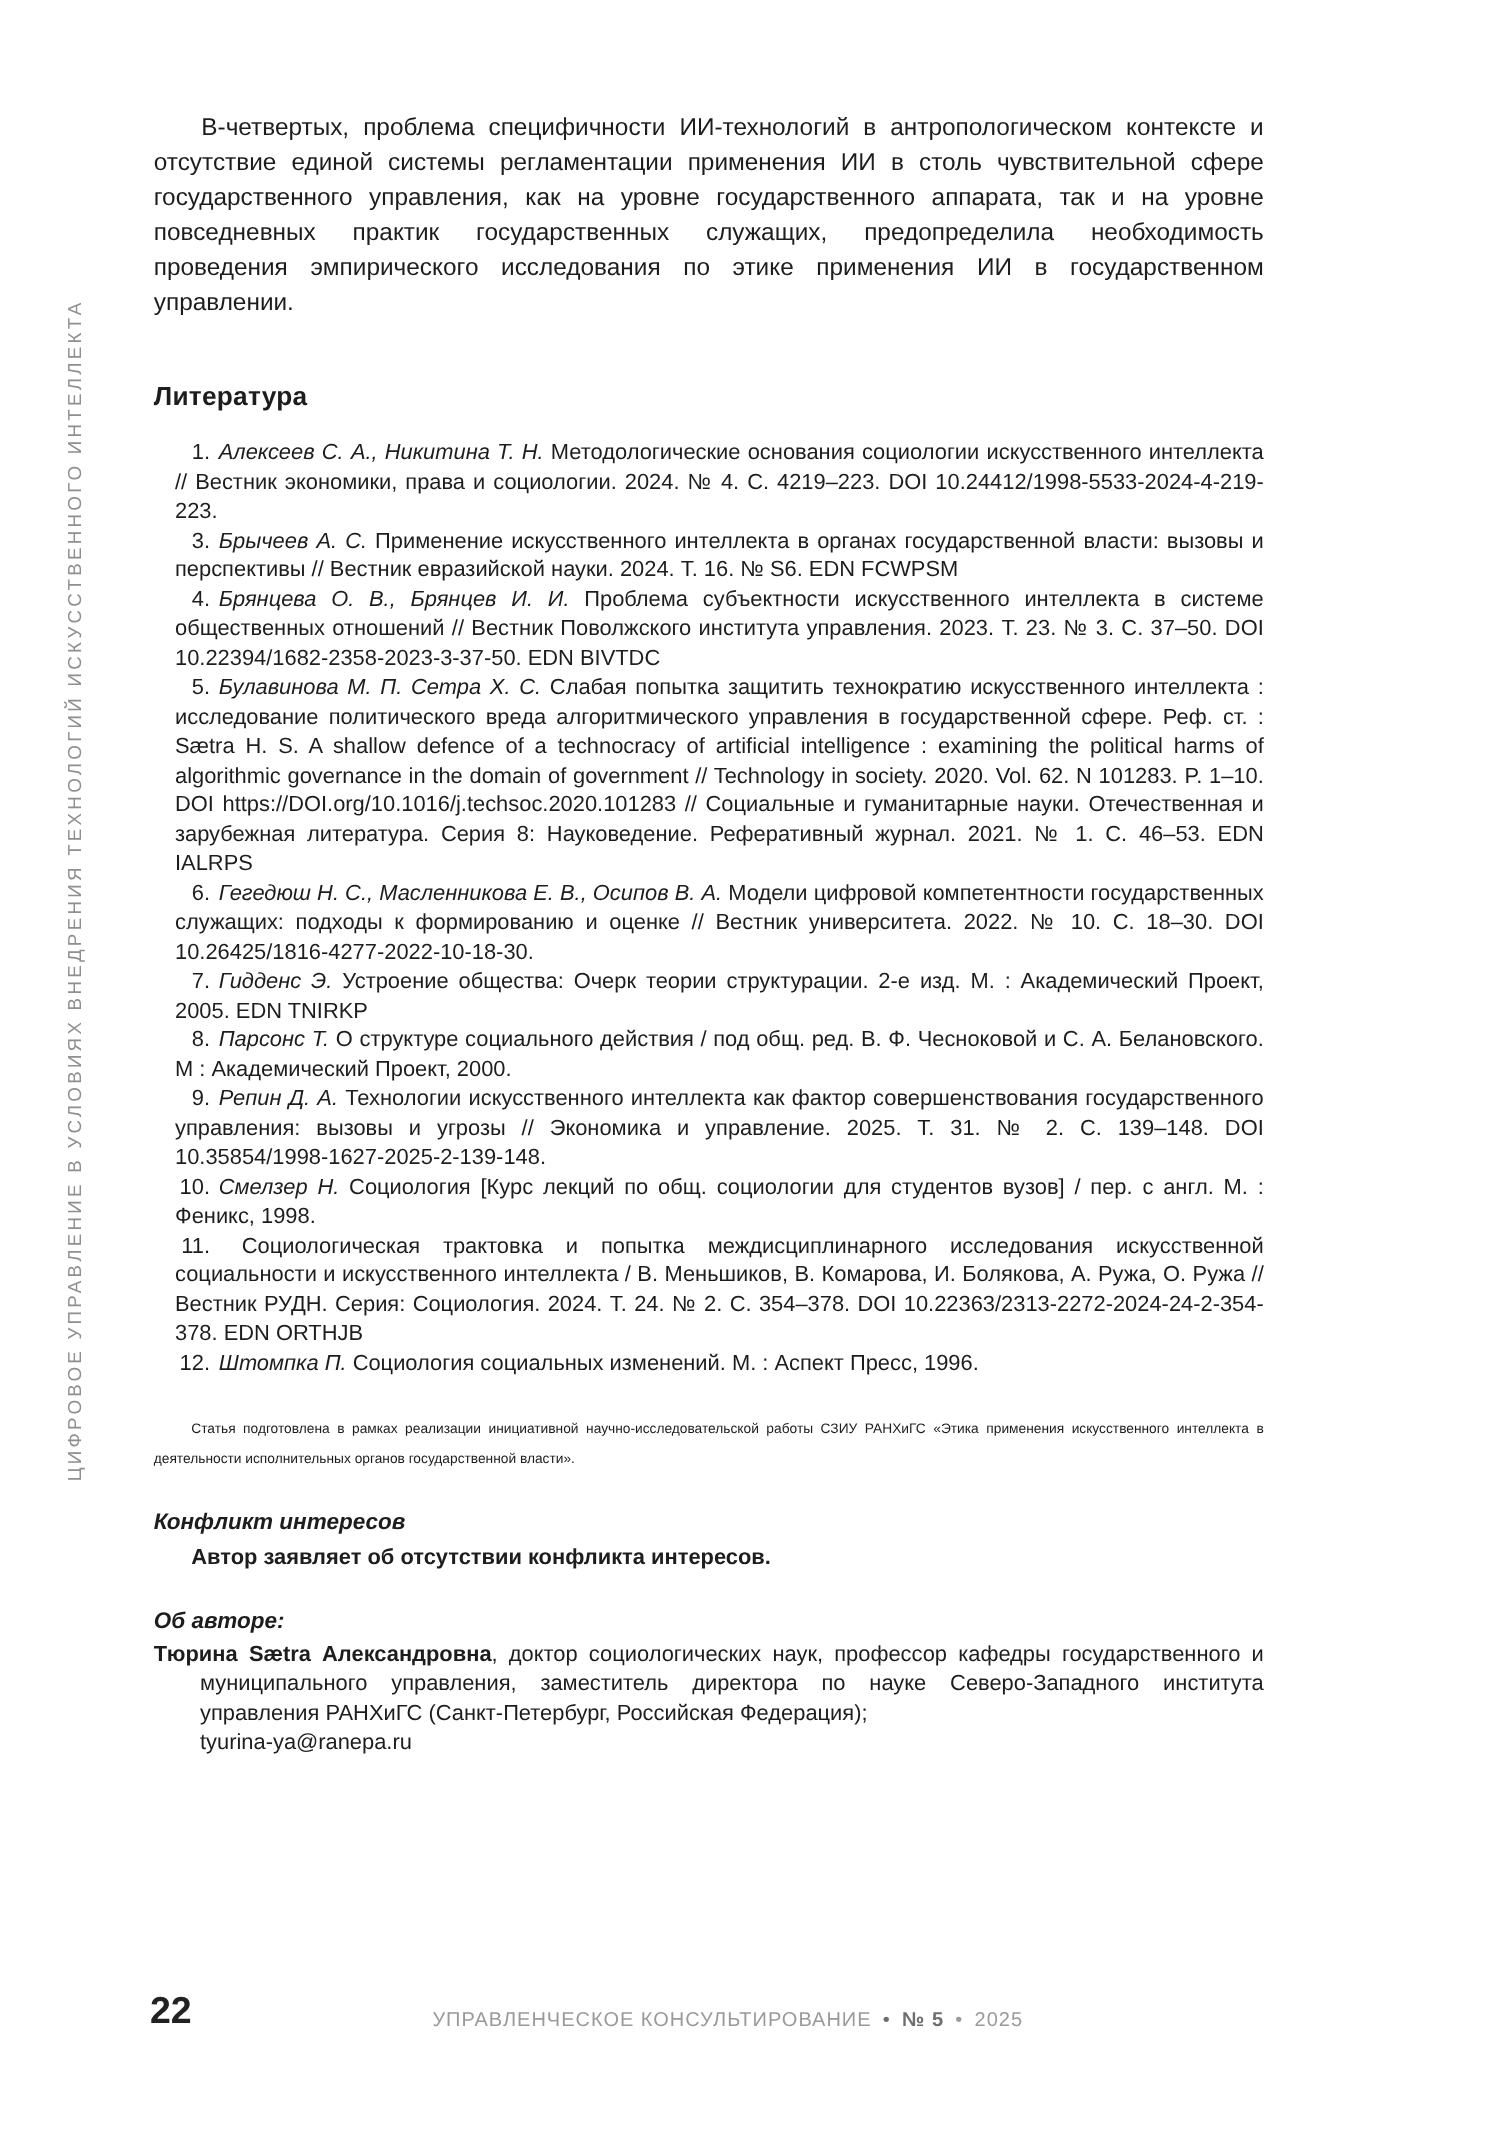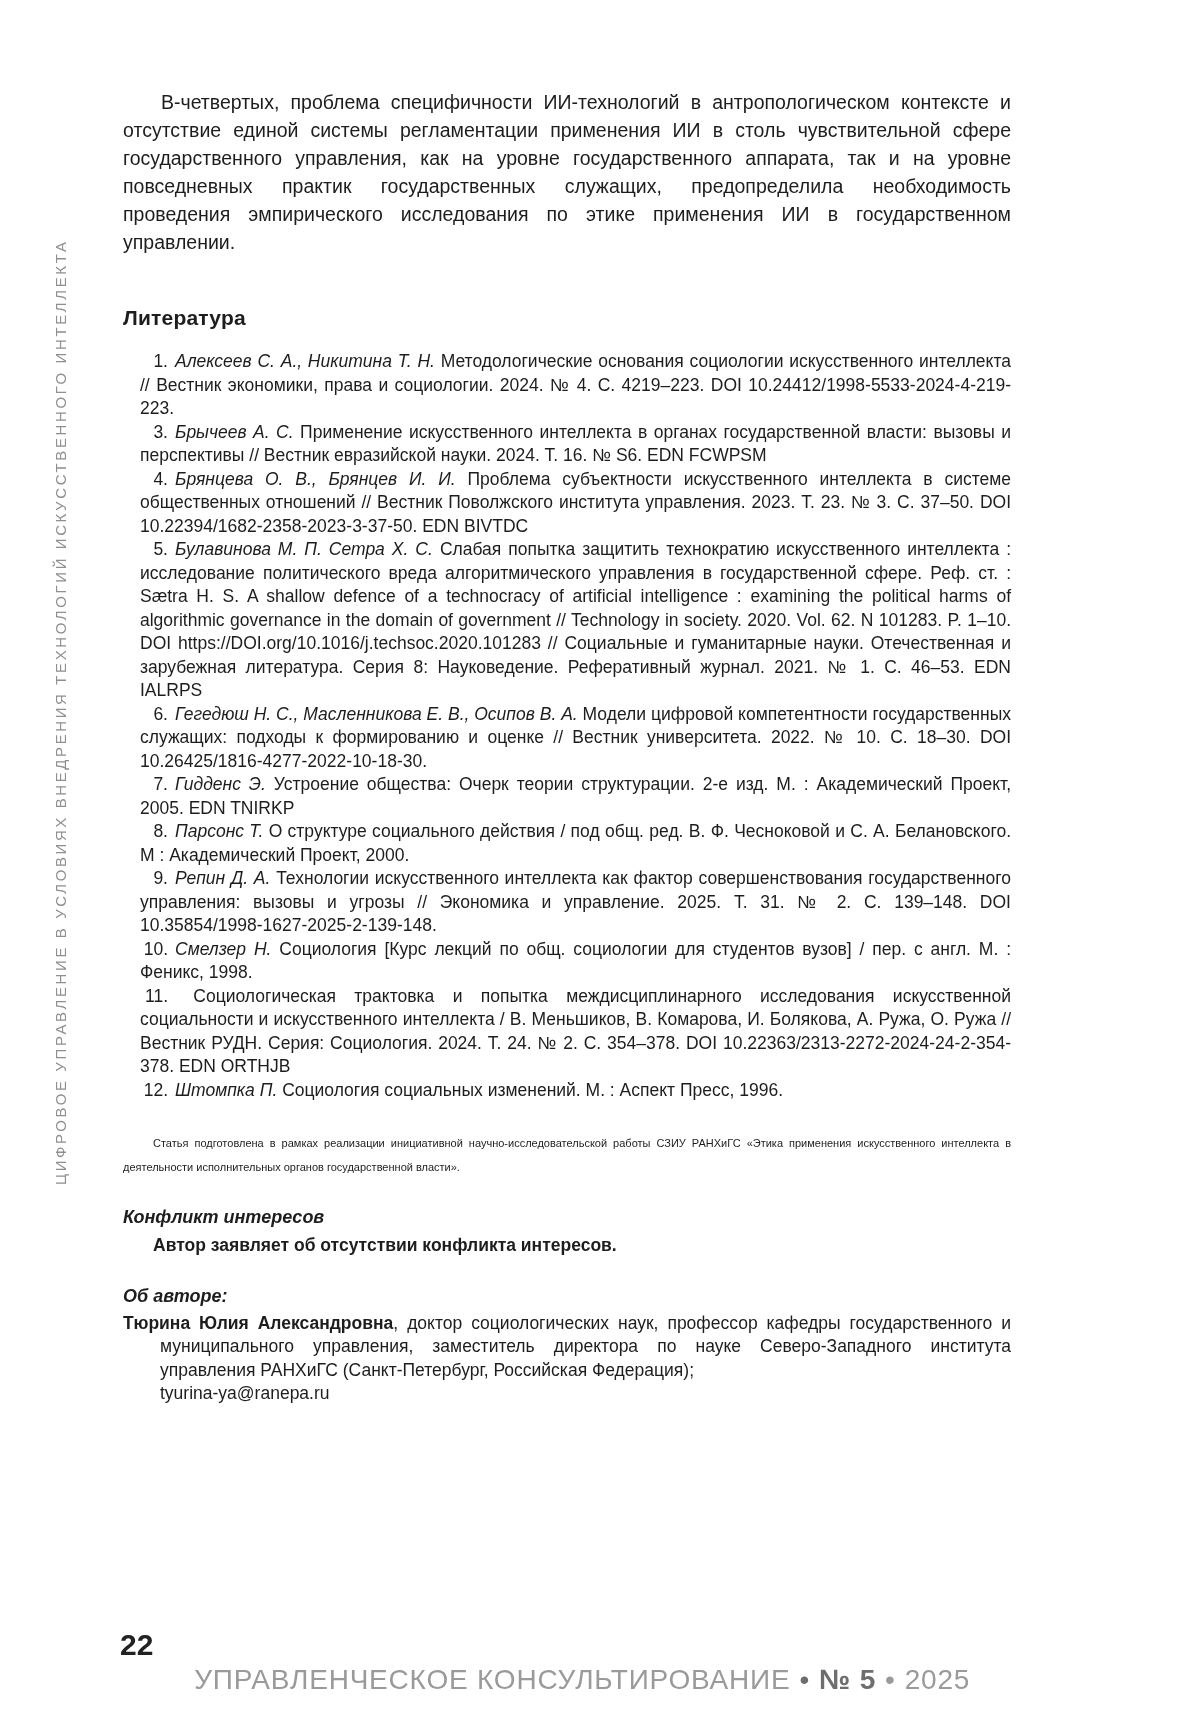--- a/index.html
+++ b/index.html
@@ -57,26 +57,26 @@
   }
 
   .author-p{
     margin:4px 0 0;font-size:17.5px;line-height:23.5px;
     text-align:justify;padding-left:37px;text-indent:-37px;
   }
   .author-name{font-weight:bold;}
   .email{display:block;text-indent:0;}
 
   .footer{
-    position:absolute;left:120px;top:1628px;width:891px;
-    display:flex;align-items:flex-start;
+    position:absolute;left:120px;top:1572px;width:891px;
+    display:flex;align-items:flex-end;
   }
   .page-num{font-size:30px;font-weight:bold;color:#222222;}
   .journal-line{
-    flex:1;text-align:center;font-size:28px;letter-spacing:0.8px;
+    flex:1;text-align:center;font-size:16px;letter-spacing:0.8px;
     color:var(--footer_gray);white-space:nowrap;margin-top:36px;
   }
   .j-sep{margin:0 9px;color:var(--footer_gray);}
   .j-sep.dark{color:var(--footer_issue);}
   .j-issue{font-weight:bold;color:var(--footer_issue);}
 </style>
 </head>
 <body>
 
 <div class="page">
@@ -102,21 +102,21 @@
       <li class="ref"><span class="ref-num">11.</span><i class="ref-authors"></i> <span>Социологическая трактовка и попытка междисциплинарного исследования искусственной социальности и искусственного интеллекта / В. Меньшиков, В. Комарова, И. Болякова, А. Ружа, О. Ружа // Вестник РУДН. Серия: Социология. 2024. Т. 24. № 2. С. 354–378. DOI 10.22363/2313-2272-2024-24-2-354-378. EDN ORTHJB</span></li>
       <li class="ref"><span class="ref-num">12.</span><i class="ref-authors">Штомпка П.</i> <span>Социология социальных изменений. М. : Аспект Пресс, 1996.</span></li>
     </ol>
 
     <p class="ack">Статья подготовлена в рамках реализации инициативной научно-исследовательской работы СЗИУ РАНХиГС «Этика применения искусственного интеллекта в деятельности исполнительных органов государственной власти».</p>
 
     <h3 class="section-heading">Конфликт интересов</h3>
     <p class="conflict-text">Автор заявляет об отсутствии конфликта интересов.</p>
 
     <h3 class="section-heading">Об авторе:</h3>
-    <p class="author-p"><b class="author-name">Тюрина Юлия Александровна</b><span>, доктор социологических наук, профессор кафедры государственного и муниципального управления, заместитель директора по науке Северо-Западного института управления РАНХиГС (Санкт-Петербург, Российская Федерация);</span><span class="email">tyurina-ya@ranepa.ru</span></p>
+    <p class="author-p"><b class="author-name">Тюрина Sætra Александровна</b><span>, доктор социологических наук, профессор кафедры государственного и муниципального управления, заместитель директора по науке Северо-Западного института управления РАНХиГС (Санкт-Петербург, Российская Федерация);</span><span class="email">tyurina-ya@ranepa.ru</span></p>
 
   </div>
 
   <div class="footer">
     <span class="page-num">22</span>
     <span class="journal-line"><span>УПРАВЛЕНЧЕСКОЕ КОНСУЛЬТИРОВАНИЕ</span><span class="j-sep dark">•</span><span class="j-issue">№ 5</span><span class="j-sep">•</span><span>2025</span></span>
   </div>
 
 </div>
 

